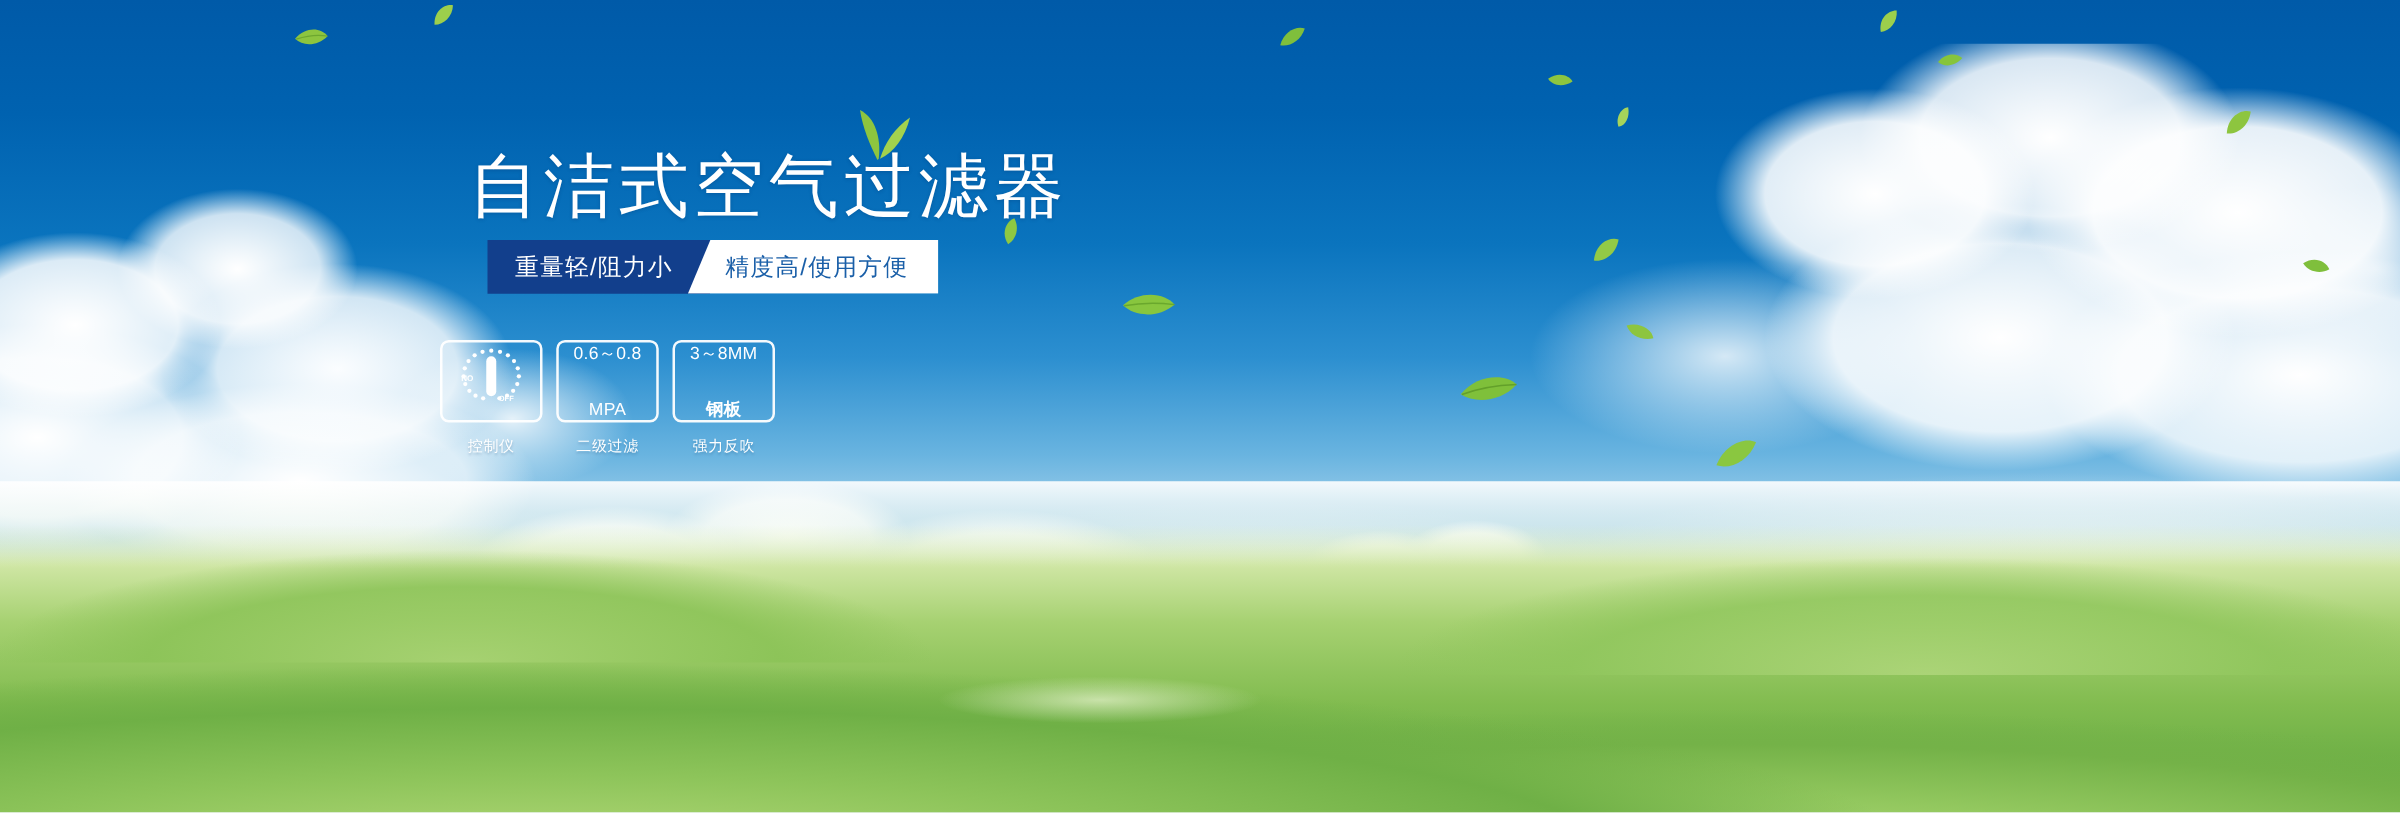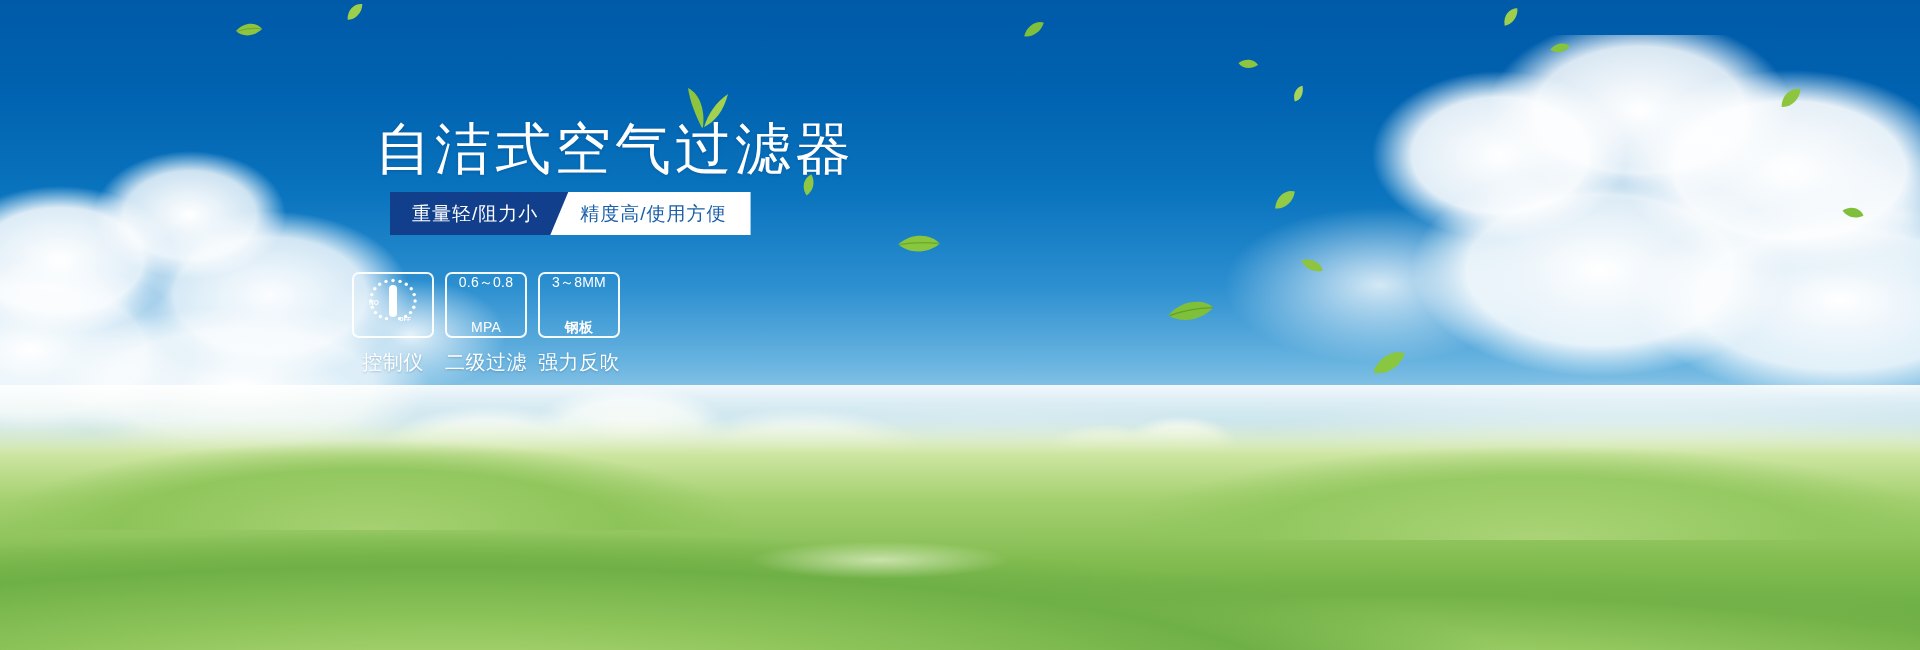--- a/index.html
+++ b/index.html
@@ -145,21 +145,21 @@
   .feat { width:70px; display:flex; flex-direction:column; align-items:center; }
   .feat-box {
     width:82px; height:66px; border:2px solid rgba(255,255,255,.95);
     border-radius:7px; display:flex; flex-direction:column;
     align-items:center; justify-content:space-between;
     color:#ffffff; line-height:1.18;
   }
   .feat-box .txt { font-size:14px; text-align:center; letter-spacing:.2px; }
   .feat-box .txt.cn { font-size:14px;font-weight:bold; }
   .feat-label {
-    margin-top:11px; font-size:20px; color:#ffffff; white-space:nowrap;
+    margin-top:11px; font-size:12px; color:#ffffff; white-space:nowrap;
     letter-spacing:.5px; text-shadow:0 1px 2px rgba(0,50,100,.25);
   }
   .gauge-wrap, .coil-wrap, .air-wrap { width:54px; height:50px; position:relative; }
 </style>
 </head>
 <body>
 
 <div id="banner">
 
   <div class="cloudlayer cl-left"></div>

